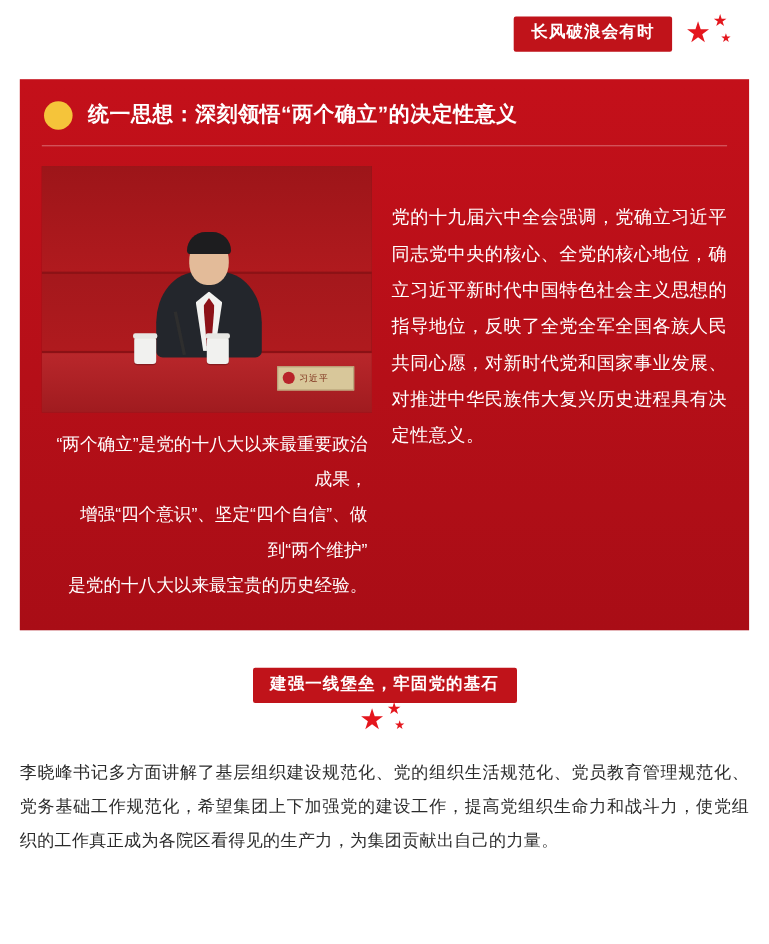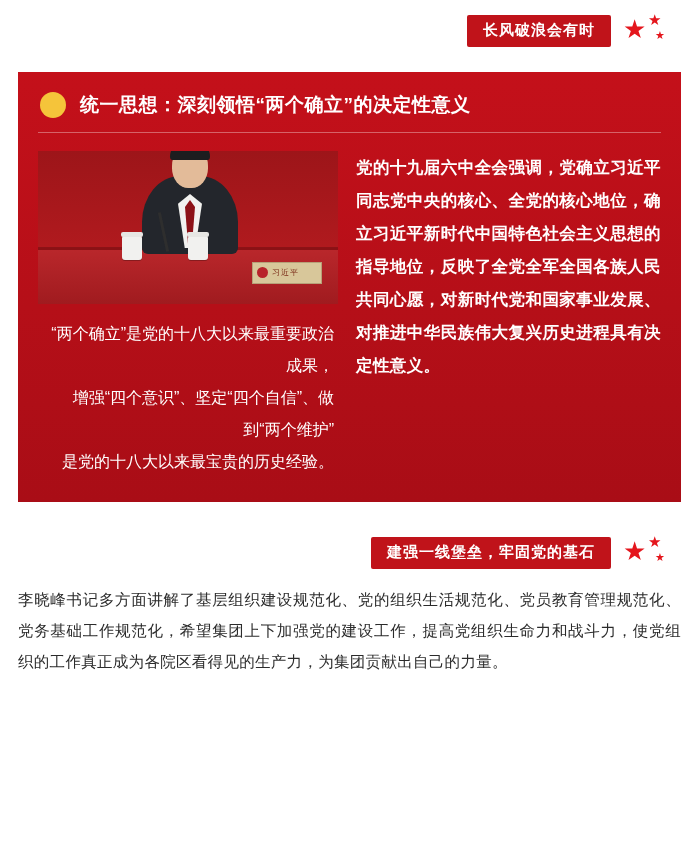--- a/index.html
+++ b/index.html
@@ -106,21 +106,21 @@
     padding: 18px 20px 24px 20px;
     align-items: flex-start;
   }
   .card-left {
     width: 300px;
     flex: none;
     margin-right: 18px;
   }
   .photo {
     width: 300px;
-    height: 153px;
+    height: 224px;
     position: relative;
     overflow: hidden;
     background: #7c1014;
   }
   
   .photo .backdrop {
     position: absolute;
     inset: 0;
     background: linear-gradient(180deg,#8e1418 0%, #a5181c 45%, #b81c20 100%);
   }
@@ -230,25 +230,26 @@
   .caption {
     color: #ffffff;
     font-size: 16px;
     line-height: 2.0;
     text-align: right;
     padding: 14px 4px 0 4px;
   }
   .card-right {
     color: #ffffff;
     font-size: 16.5px;
-    font-weight: bold;
+    font-weight: normal;
     line-height: 2.0;
     text-align: justify;
     letter-spacing: 0.4px;
     flex: 1;
+    margin-top: 31px;
   }
 
   .bottom-space { height: 34px; }
 </style>
 </head>
 <body>
 
 <div class="page">
 
   <div class="heading-row">
@@ -300,21 +301,21 @@
           <div>增强“四个意识”、坚定“四个自信”、做到“两个维护”</div>
           <div>是党的十八大以来最宝贵的历史经验。</div>
         </div>
       </div>
 
       <div class="card-right">党的十九届六中全会强调，党确立习近平同志党中央的核心、全党的核心地位，确立习近平新时代中国特色社会主义思想的指导地位，反映了全党全军全国各族人民共同心愿，对新时代党和国家事业发展、对推进中华民族伟大复兴历史进程具有决定性意义。</div>
 
     </div>
   </div>
 
-  <div class="heading-row" style="padding-top:34px;">
+  <div class="heading-row" style="padding-top:34px;flex-direction:column;">
     <span class="heading-tag">建强一线堡垒，牢固党的基石</span>
     <span class="stars">
       <span class="star big">★</span>
       <span class="star mid">★</span>
       <span class="star small">★</span>
     </span>
   </div>
 
   <div class="para">
     <span>李晓峰书记多方面讲解了基层组织建设规范化、党的组织生活规范化、党员教育管理规范化、党务基础工作规范化，希望集团上下加强党的建设工作，提高党组织生命力和战斗力，使党组织的工作真正成为各院区看得见的生产力，为集团贡献出自己的力量。</span>

